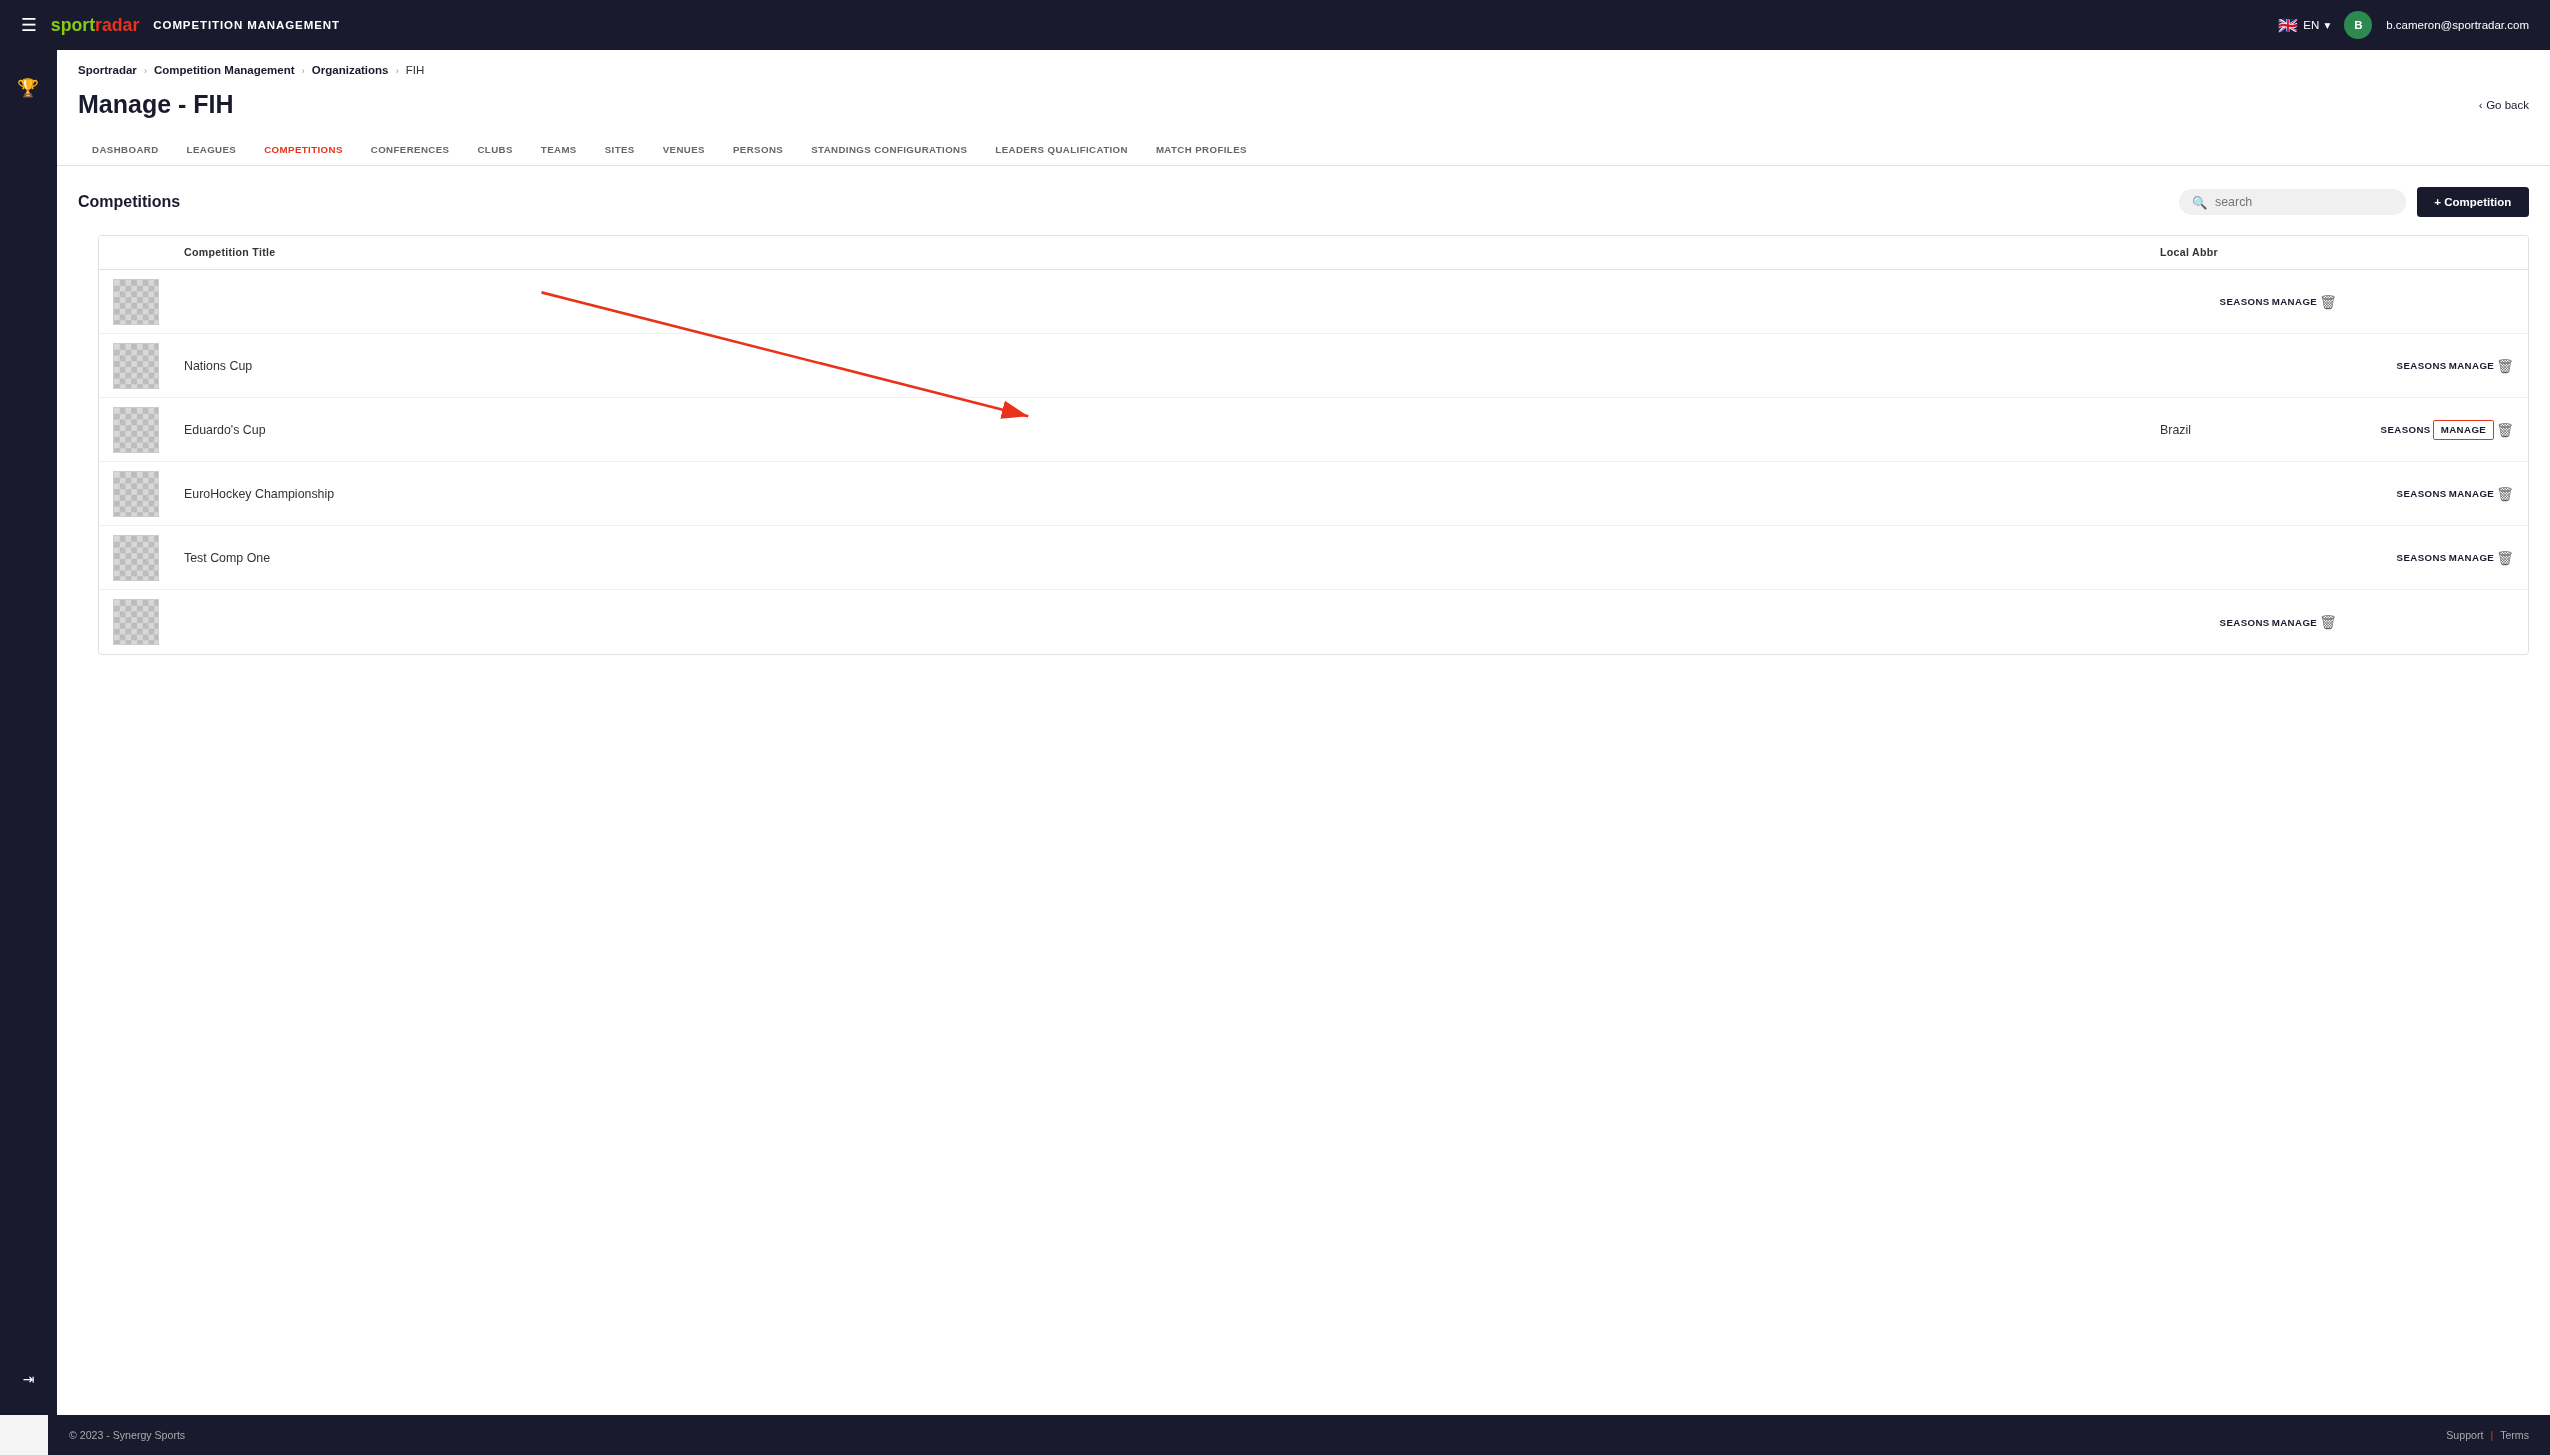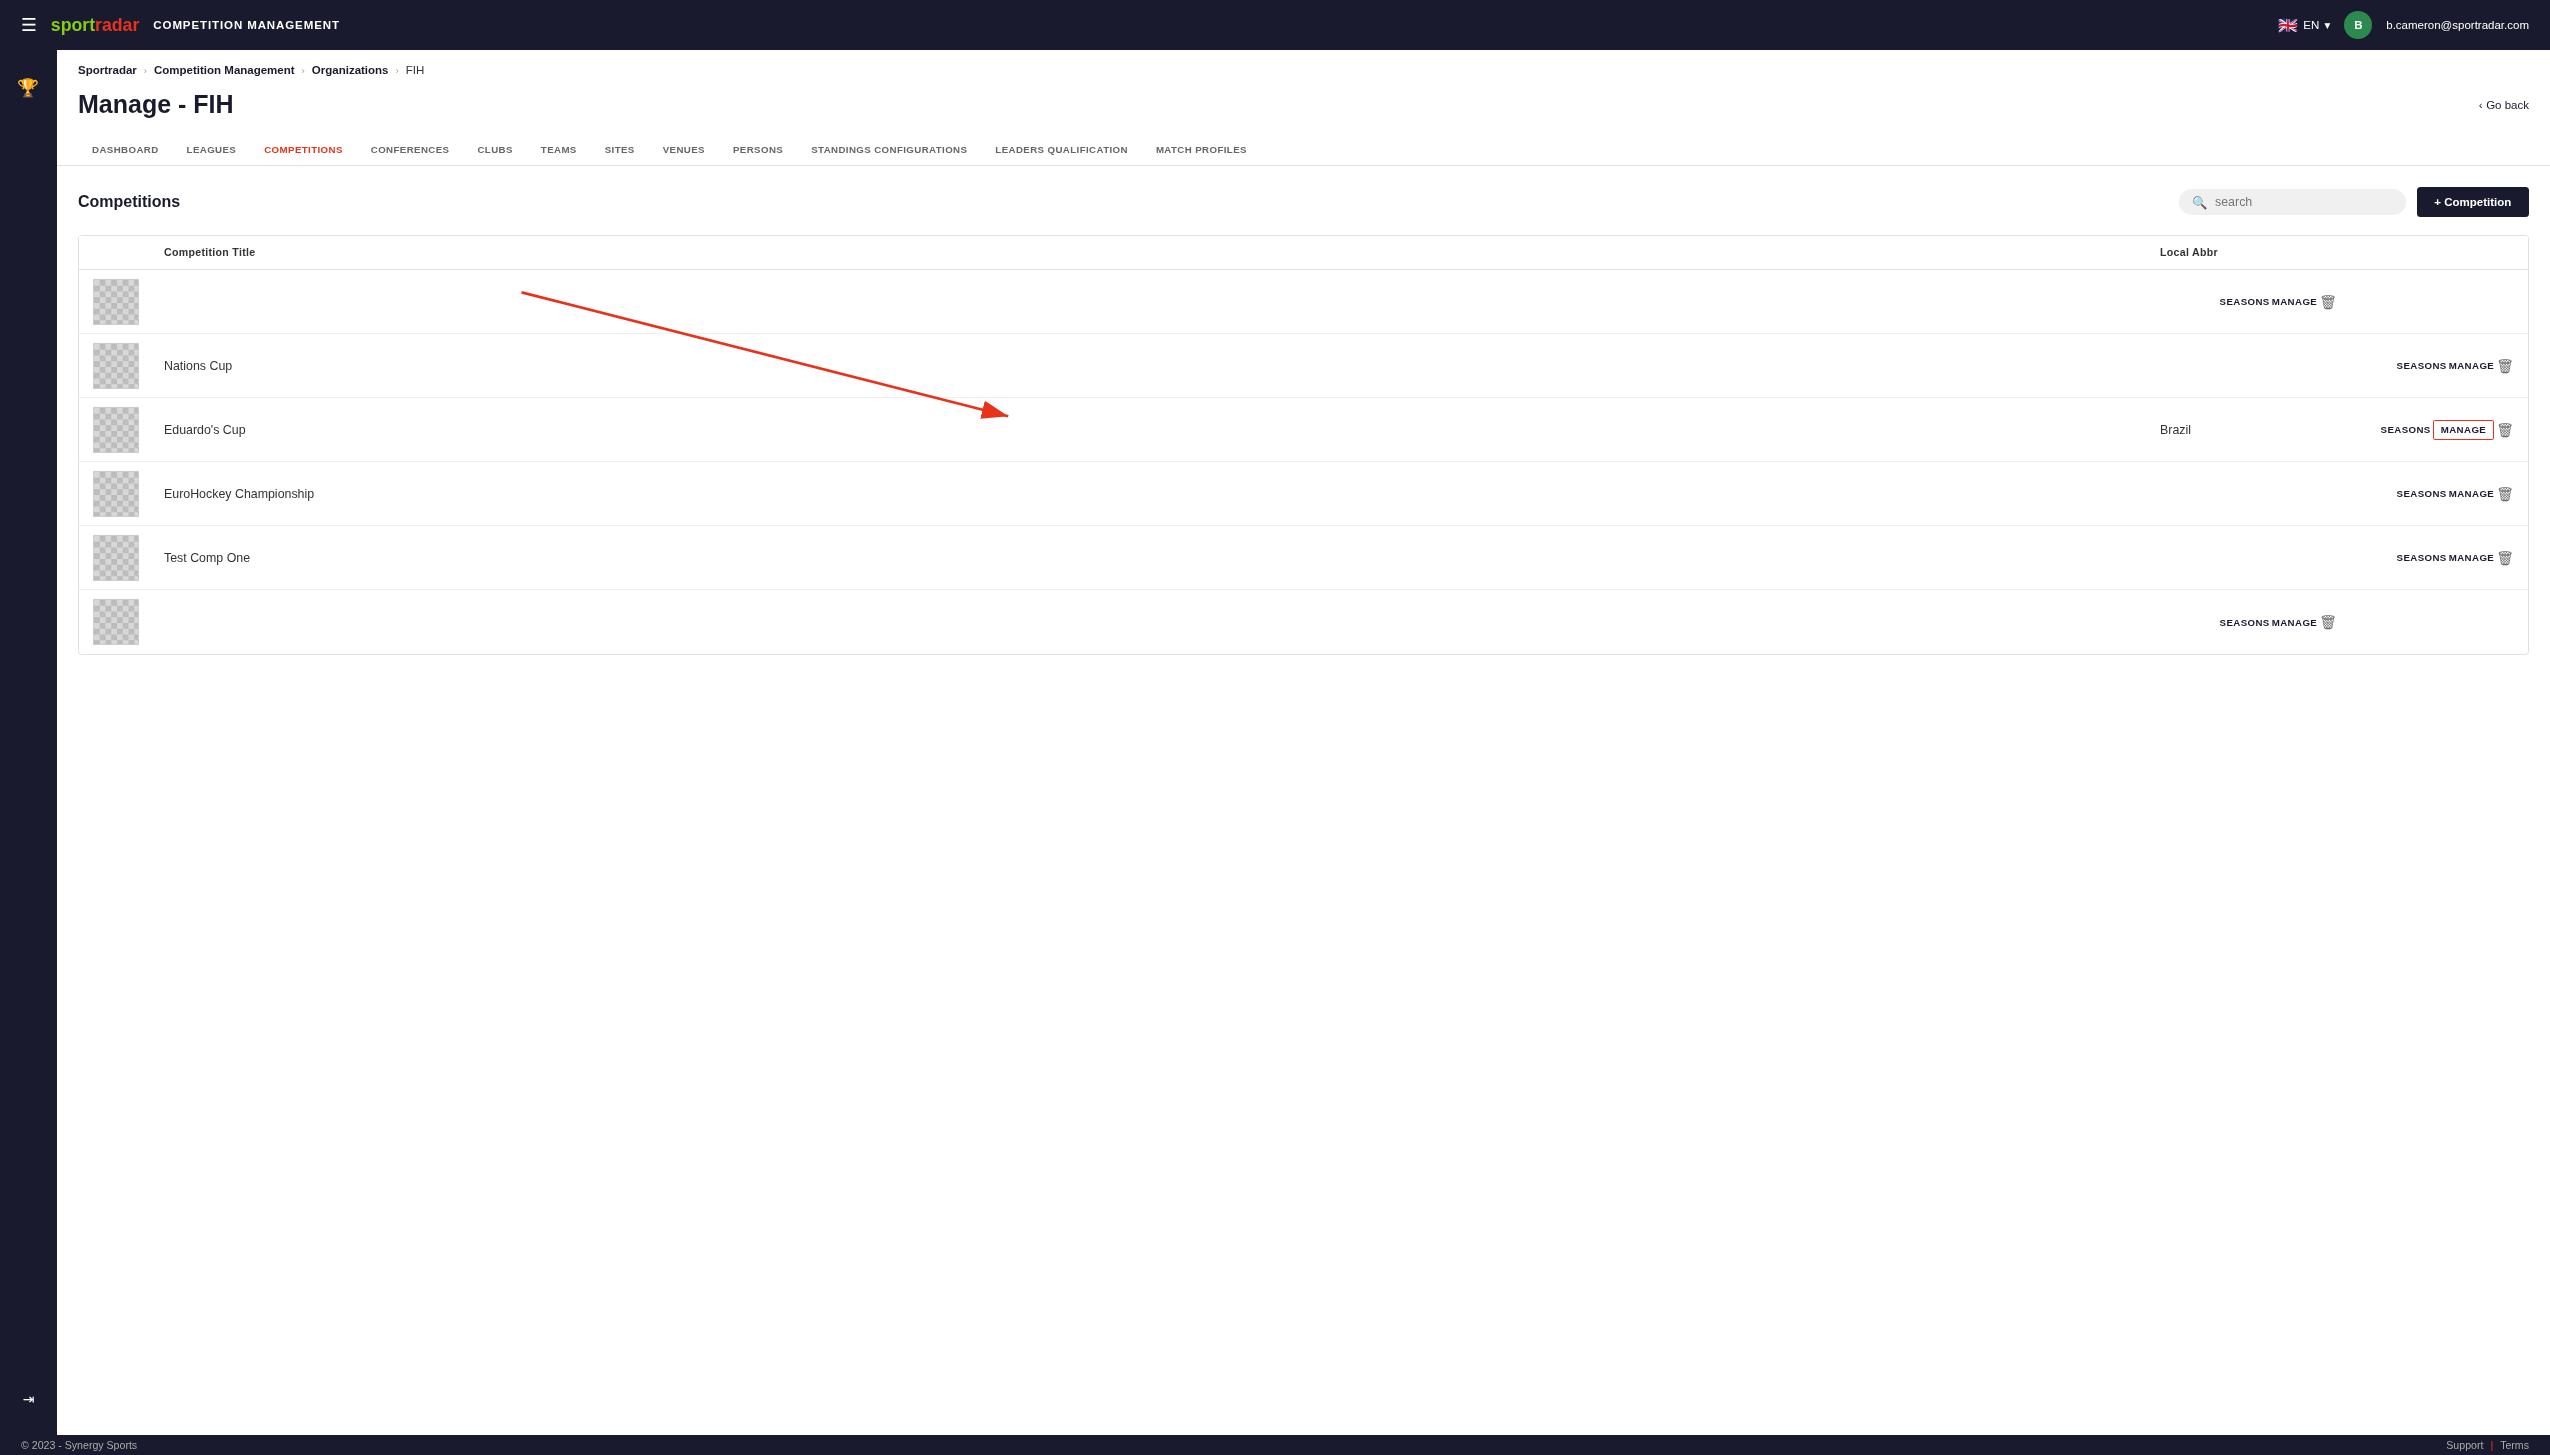--- a/index.html
+++ b/index.html
@@ -65,21 +65,21 @@
     .row-name { font-size: 12.4px; color: #333; font-weight: 500; }
     .row-abbr { font-size: 12.4px; color: #333; }
     .row-actions { display: flex; align-items: center; gap: 2px; justify-content: flex-end; }
     .action-link { color: #1a1a2e; font-size: 9.7px; font-weight: 700; letter-spacing: 0.4px; cursor: pointer; text-decoration: none; }
     .delete-btn { color: #666; cursor: pointer; font-size: 14px; }
 
     
     .manage-highlighted { border: 1.8px solid #e8321a; padding: 3.5px 7px; border-radius: 1.8px; color: #1a1a2e; font-size: 9.7px; font-weight: 700; cursor: pointer; }
 
     
-    .footer { background: #1a1a2e; color: #aaa; font-size: 10.6px; padding: 4px 21px; display: flex; justify-content: space-between; align-items: center; flex-shrink: 0; }
+    .footer { background: #1a1a2e; color: #aaa; font-size: 10.6px; padding: 14px 21px; display: flex; justify-content: space-between; align-items: center; flex-shrink: 0; margin-left: 48px; }
     .footer-left { }
     .footer-right { display: flex; align-items: center; gap: 7px; }
     .footer-link { color: #aaa; text-decoration: none; }
     .footer-divider { color: #e8321a; }
 
     
     .checker {
       width: 46px;
       height: 46px;
       background-image:
@@ -166,21 +166,21 @@
         <h2 class="section-title">Competitions</h2>
         <div style="display:flex; align-items:center; gap:10.6px;">
           <div class="search-bar">
             <span class="search-icon">🔍</span>
             <input type="text" placeholder="search" style="">
           </div>
           <button class="add-btn">+ Competition</button>
         </div>
       </div>
 
-      <div class="table-container" style="position:relative;">
+      <div class="table-container" style="position:relative;margin-left:20px;">
         <div class="table-header">
           <div></div>
           <div>Competition Title</div>
           <div>Local Abbr</div>
           <div></div>
         </div>
 
         <div class="table-row">
           <div>
               <div class="checker"></div>

